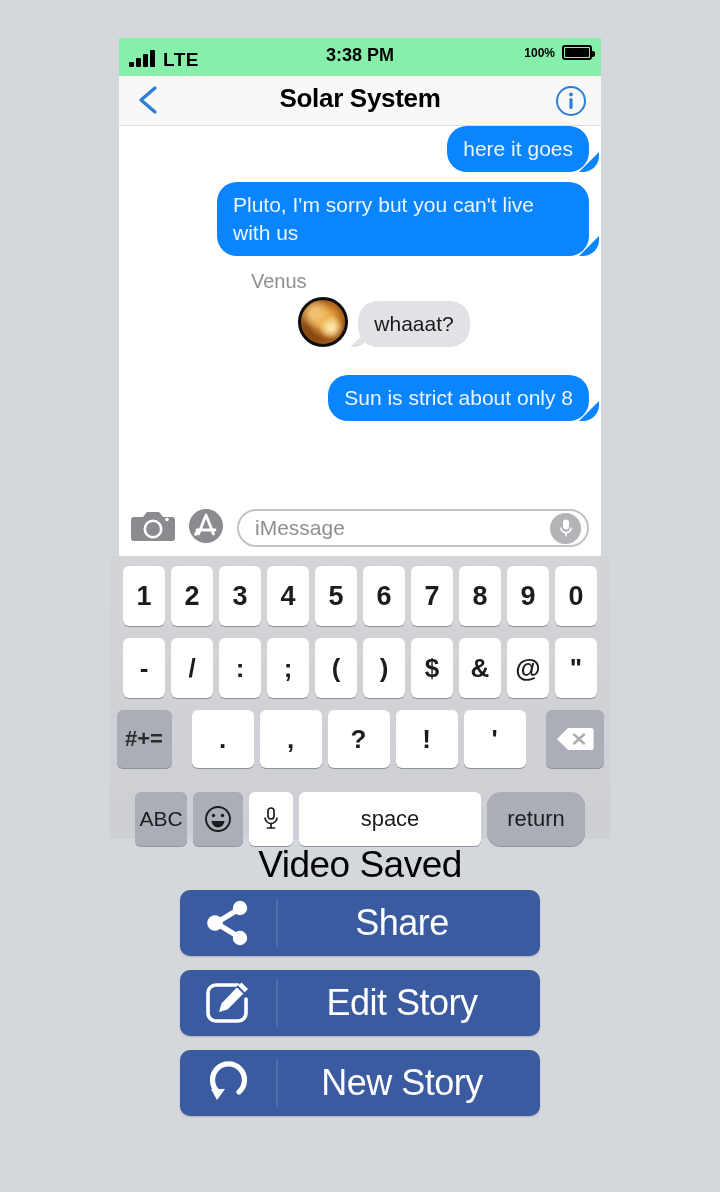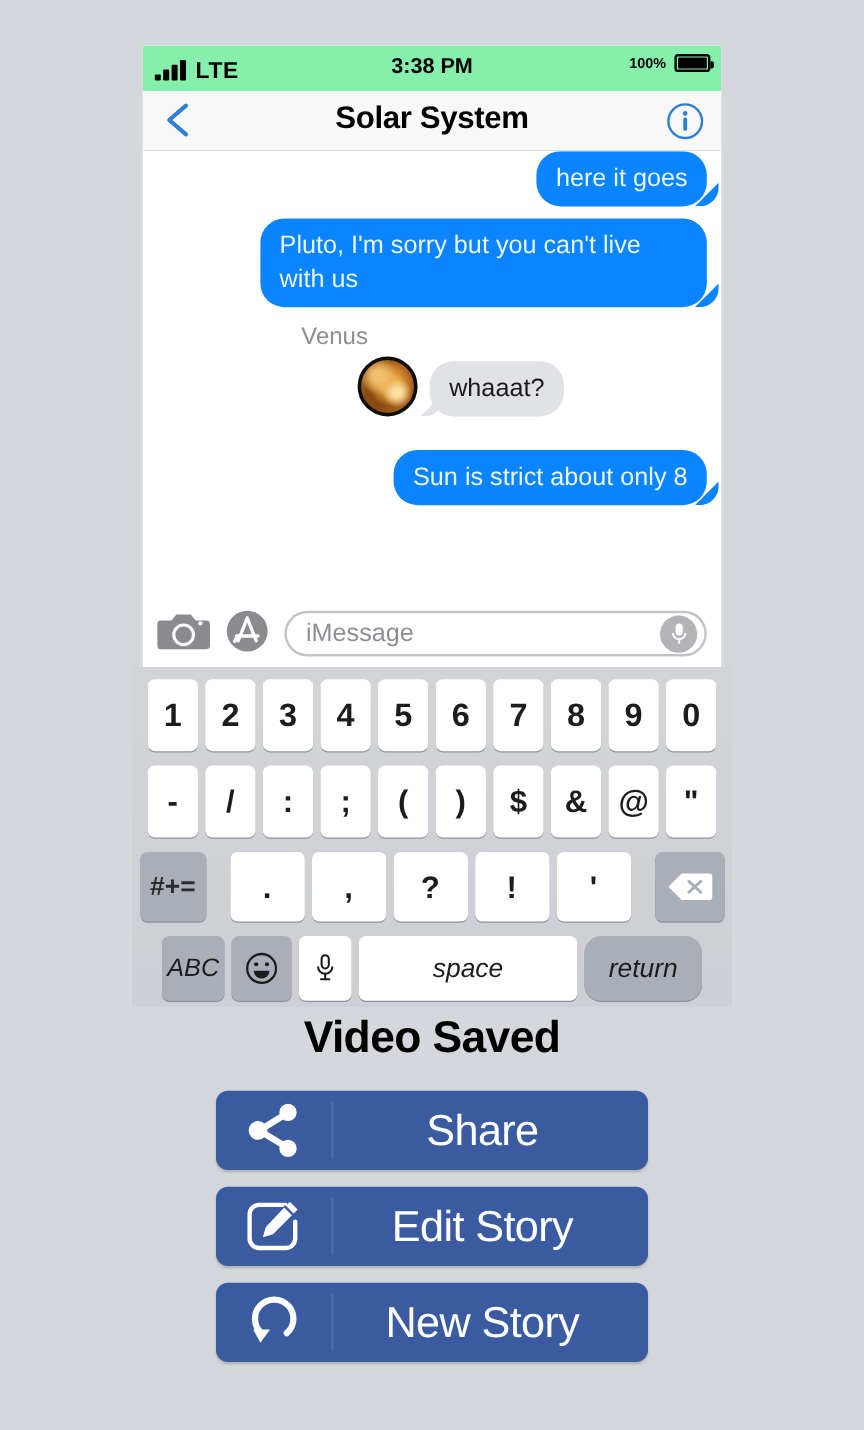--- a/index.html
+++ b/index.html
@@ -278,21 +278,21 @@
     background: linear-gradient(#d2d4d8, #cdcfd4);
   }
   .krow {
     display: flex;
     justify-content: center;
     align-items: center;
   }
   .krow.r1 { padding-top: 10px; gap: 6px; }
   .krow.r2 { padding-top: 12px; gap: 6px; }
   .krow.r3 { padding-top: 12px; gap: 6px; }
-  .krow.r4 { padding-top: 12px; gap: 6px; font-style: italic; }
+  .krow.r4 { padding-top: 24px; gap: 6px; }
 
   .key {
     border-radius: 6px;
     display: flex;
     align-items: center;
     justify-content: center;
     font-size: 26px;
     color: #1c1c1c;
     box-shadow: 0 1px 0 rgba(120,125,135,0.75);
     cursor: pointer;
@@ -316,21 +316,21 @@
   #bottom {
     position: absolute;
     left: 0;
     top: 838px;
     width: 720px;
     height: 354px;
   }
   .video-saved {
     text-align: center;
     font-size: 37px;
-    font-weight: bold;
+    font-weight: normal;
     color: #000;
     letter-spacing: -0.5px;
     padding-top: 6px;
   }
   .action-btn {
     width: 360px;
     height: 66px;
     margin: 0 auto;
     background: #3b5ba0;
     border-radius: 10px;
@@ -349,21 +349,21 @@
     height: 48px;
   }
   .ab-label {
     flex: 1;
     text-align: center;
     color: #ffffff;
     font-size: 36px;
     letter-spacing: -0.5px;
     padding-right: 14px;
   }
-  #btn-share { margin-top: 23px; }
+  #btn-share { margin-top: 4px; }
   #btn-edit  { margin-top: 14px; }
   #btn-new   { margin-top: 14px; }
 </style>
 </head>
 <body>
 
 <div id="phone">
 
   <div class="statusbar">
     <div class="sb-left">

